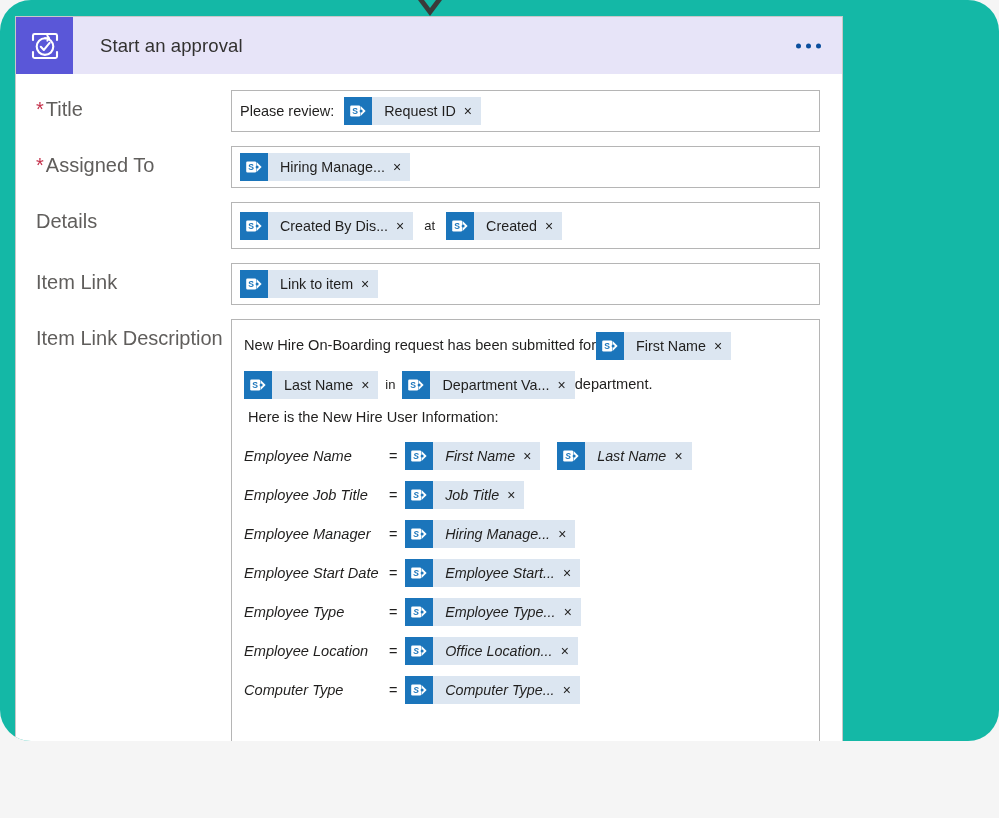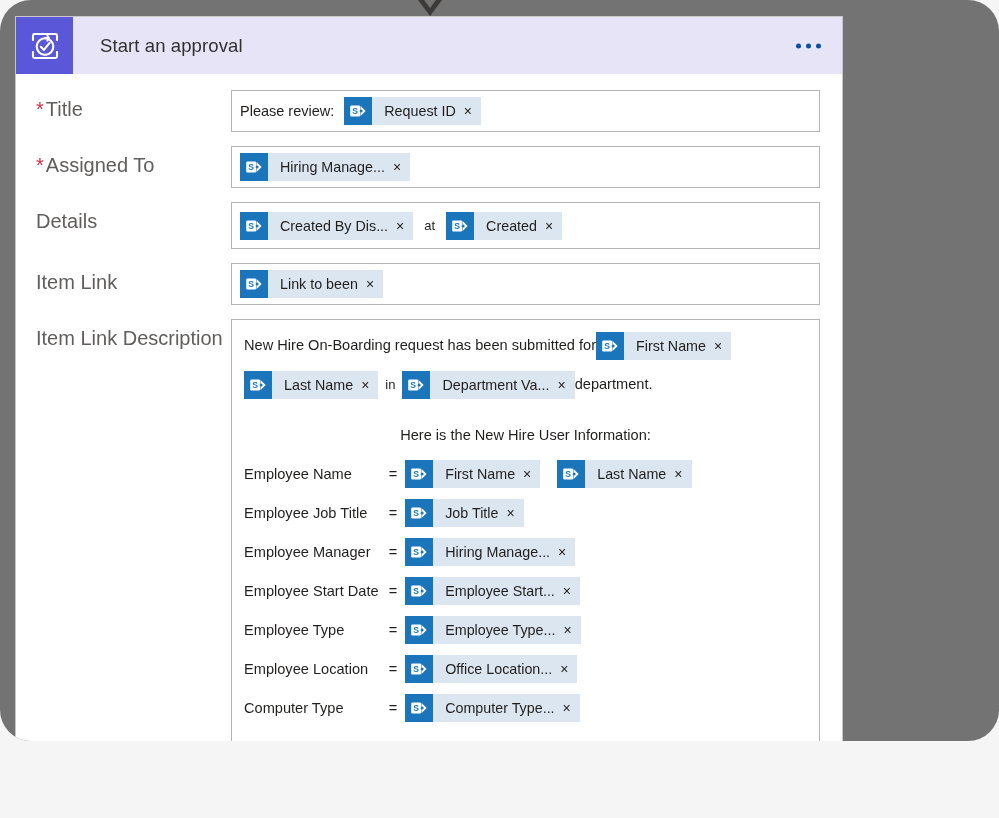--- a/index.html
+++ b/index.html
@@ -6,21 +6,21 @@
     margin: 0;
     padding: 0;
     background: #f5f5f5;
     font-family: "Liberation Sans", sans-serif;
     -webkit-font-smoothing: antialiased;
   }
   #screen {
     position: relative;
     width: 999px;
     height: 741px;
-    background: #737373;
+    background: #14b8a6;
     overflow: hidden;
     border-radius: 31px;
   }
 
   
   .top-connector {
     position: absolute;
     left: 0; top: 0;
     width: 859px;
     height: 16px;
@@ -105,24 +105,24 @@
     border: 1px solid #b5b5b5;
     box-sizing: border-box;
     display: flex;
     align-items: center;
     flex-wrap: wrap;
     padding: 4px 8px;
     gap: 4px;
   }
   .field-box.tall {
     min-height: 494px;
-    align-items: center;
+    align-items: flex-end;
     align-content: flex-start;
     padding: 10px 12px;
-    flex-direction: column;
+    flex-direction: row;
   }
 
   
   .chip {
     display: inline-flex;
     align-items: center;
     height: 28px;
     background: #dce6f1;
     margin: 2px 0;
     cursor: pointer;
@@ -171,21 +171,21 @@
   }
   .desc-para {
     font-size: 14.6px;
     color: #201f1e;
     line-height: 1.45;
     margin: 0;
   }
   .desc-spacer { height: 14px; }
 
   .kv-table { width: 100%; border-collapse: collapse; margin-top: 4px; }
-  .kv-table td { padding: 0; vertical-align: middle; height: 39px; }
+  .kv-table td { padding: 0; vertical-align: middle; height: 39px; font-style: italic; }
   .kv-key {
     font-size: 14.6px;
     color: #201f1e;
     white-space: nowrap;
     padding-right: 10px !important;
     width: 1px;
   }
   .kv-eq {
     font-size: 14.6px;
     color: #201f1e;
@@ -314,21 +314,21 @@
         <div class="field-box">
           <span class="chip">
             <span class="sp-icon">
               <svg width="18" height="18" viewBox="0 0 18 18">
                 <rect x="1.2" y="3.4" width="10" height="11.2" rx="1.3" fill="#ffffff"></rect>
                 <text x="6.2" y="12" font-family="'Liberation Sans',sans-serif" font-size="8.6" font-weight="bold" fill="#1b75bb" text-anchor="middle">S</text>
                 <path d="M11.6 4.1 L16.6 9 L11.6 13.9 Z" fill="#ffffff"></path>
                 <circle cx="12.1" cy="9" r="1.5" fill="#1b75bb"></circle>
               </svg>
             </span>
-            <span class="chip-text">Link to been</span>
+            <span class="chip-text">Link to item</span>
             <span class="chip-x">×</span>
           </span>
         </div>
       </div>
 
       <div class="row">
         <div class="field-label">Item Link Description</div>
         <div class="field-box tall">
 
           <div class="desc-line">

